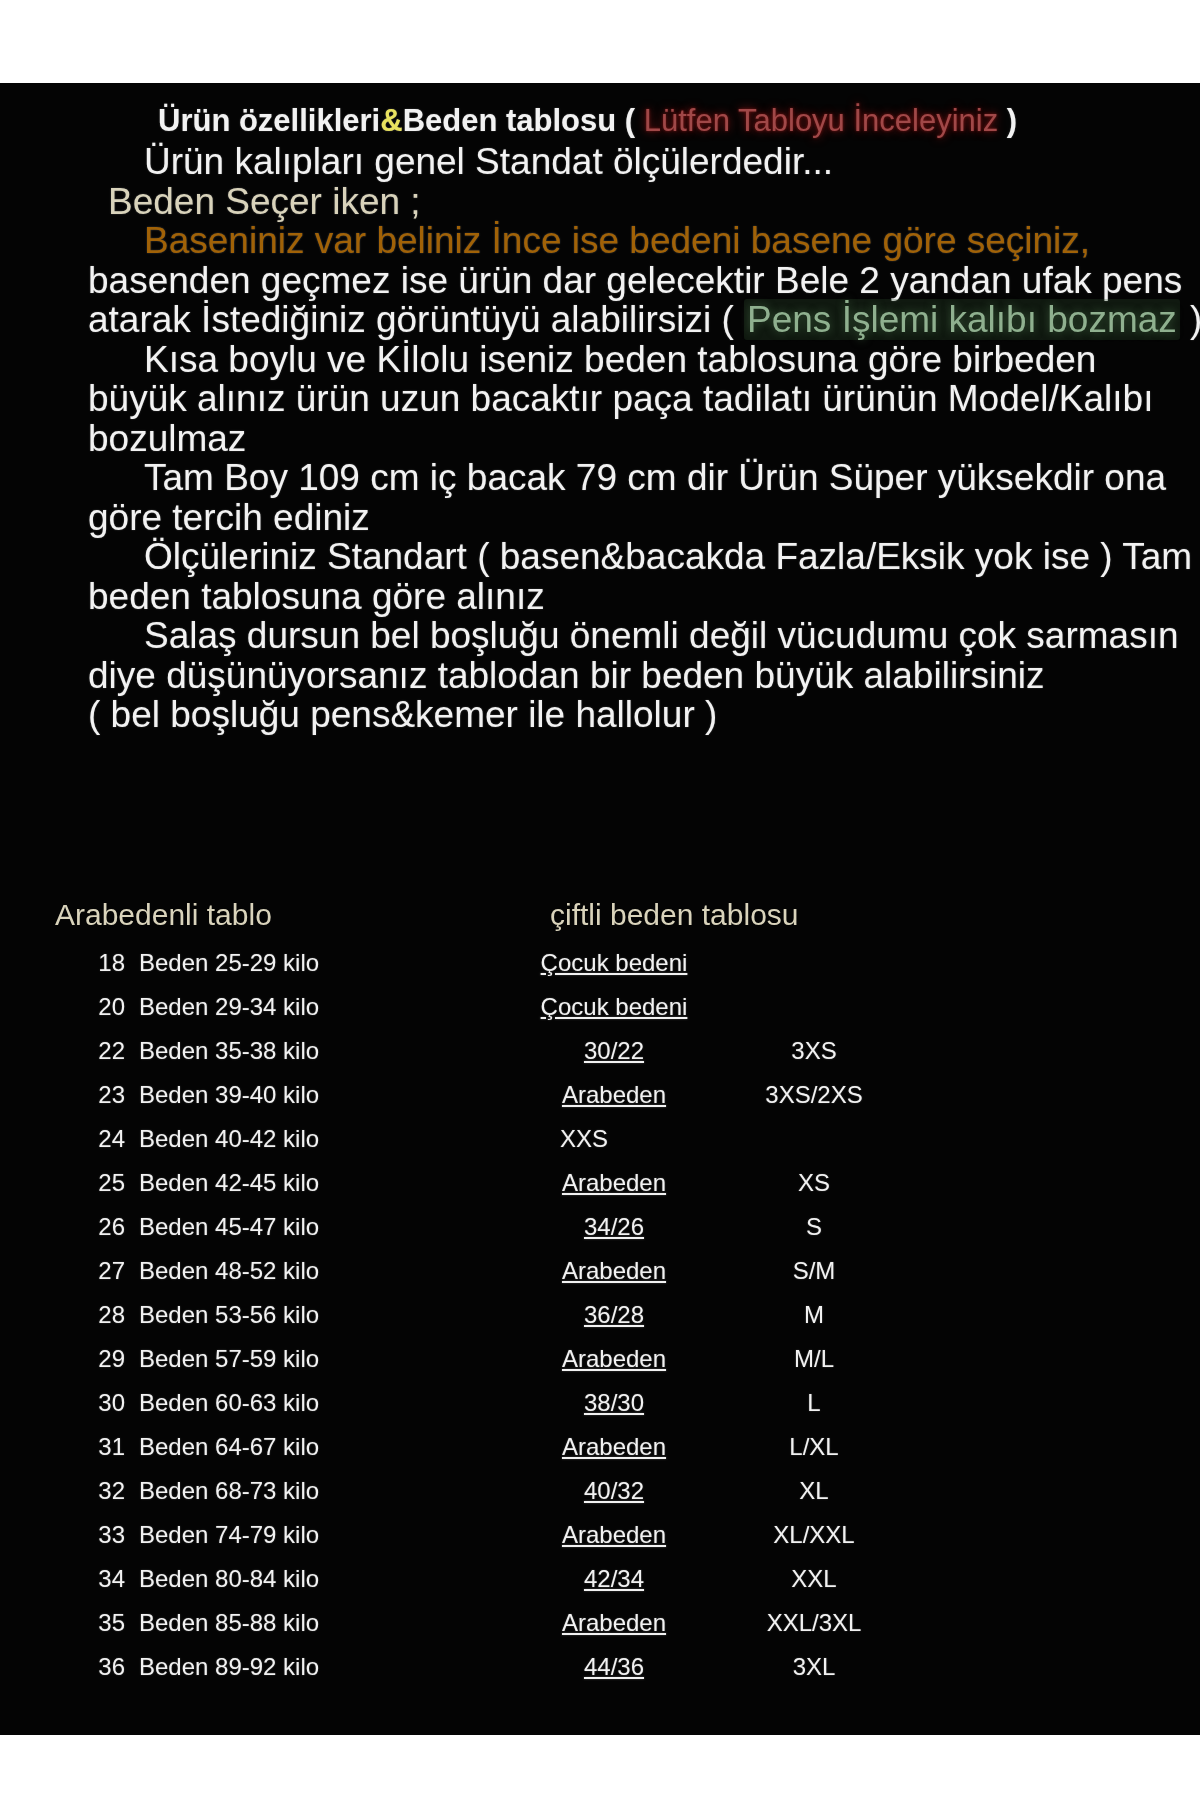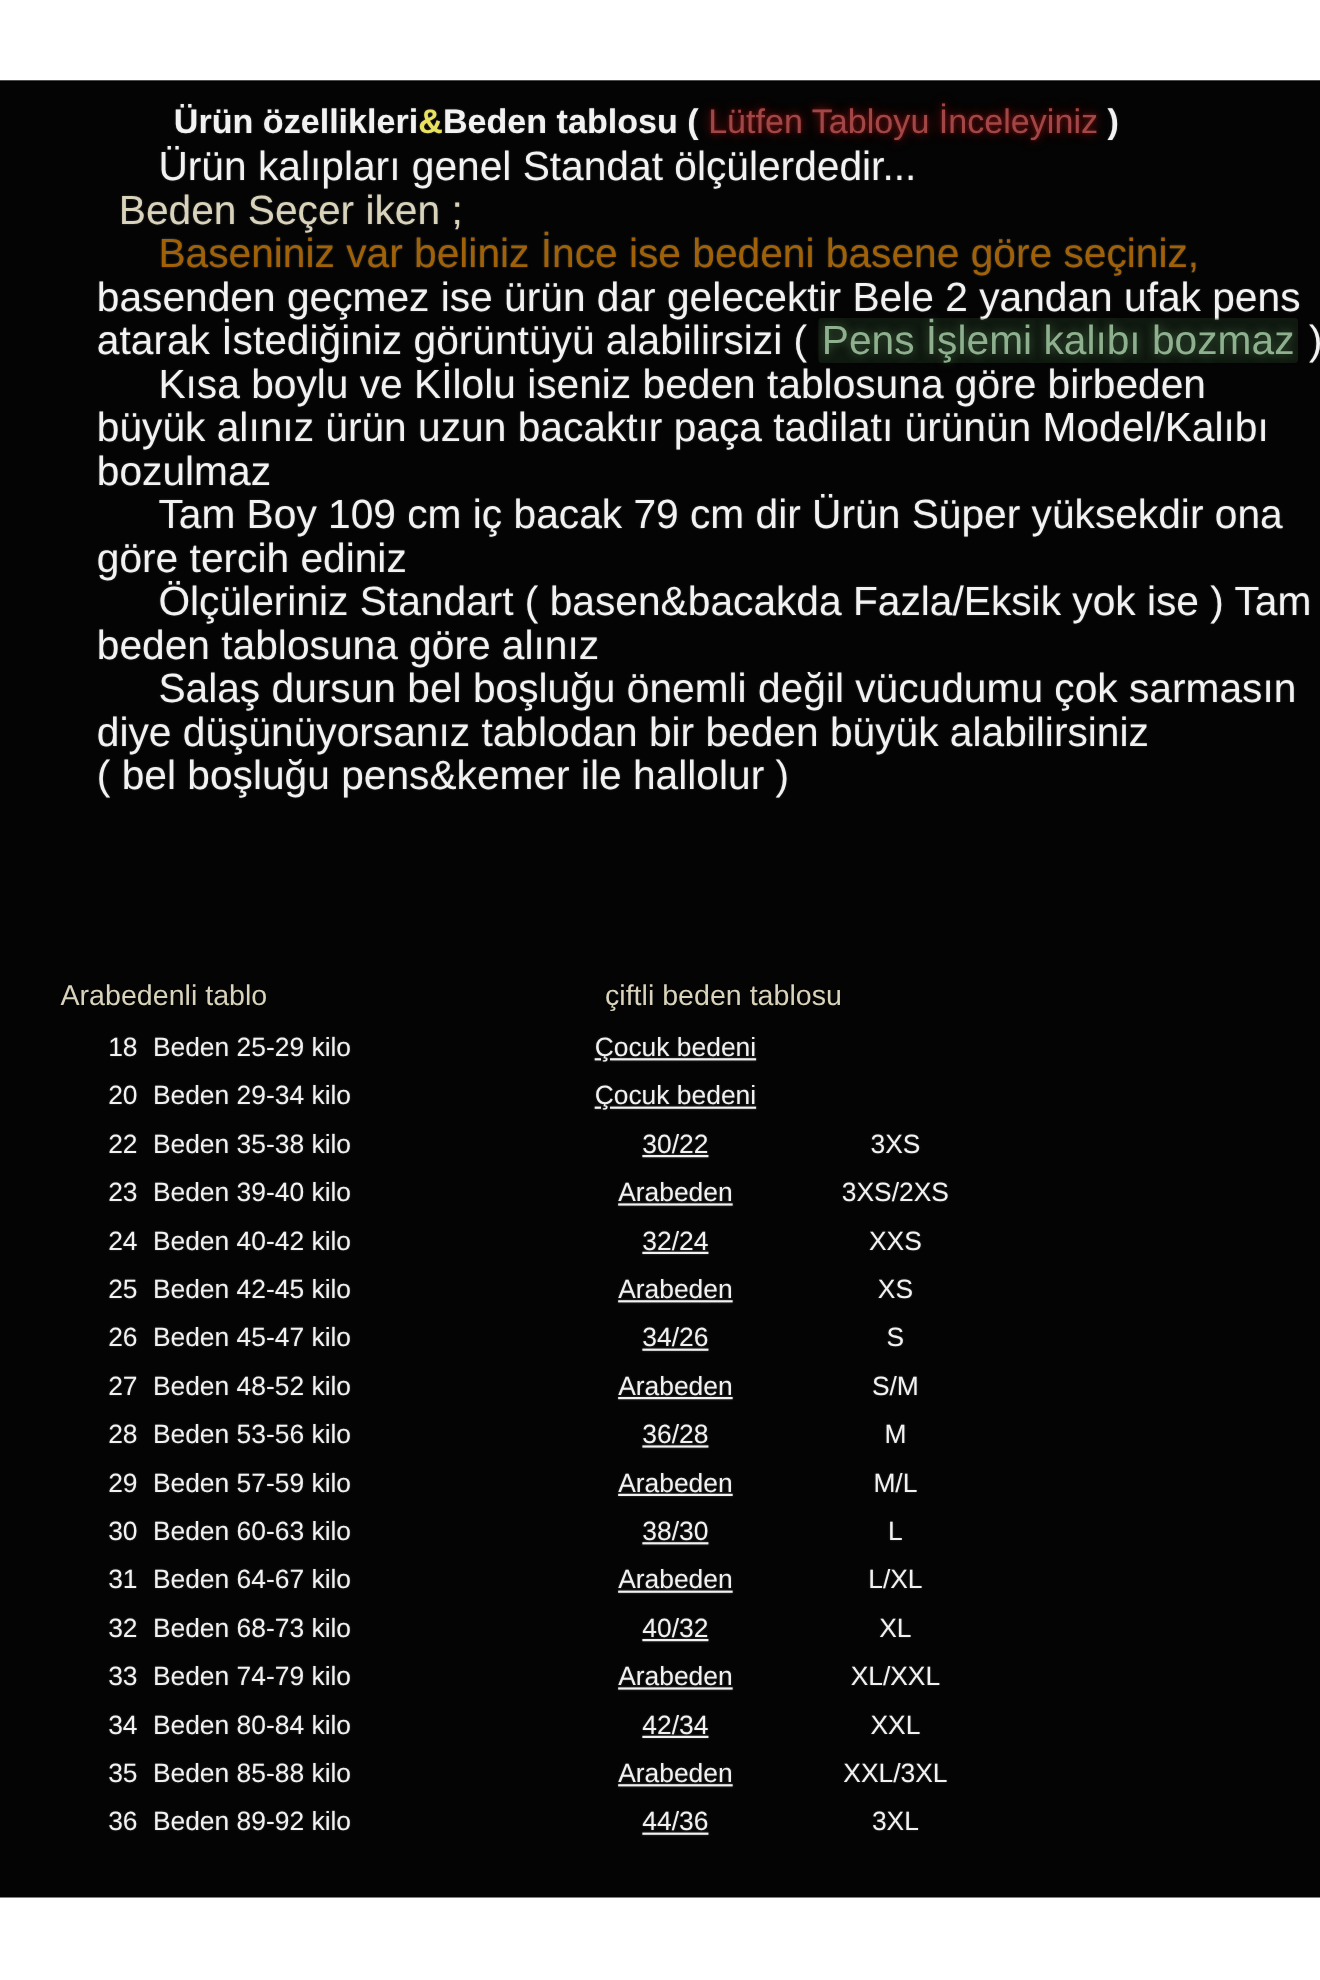--- a/index.html
+++ b/index.html
@@ -5,21 +5,21 @@
   * { margin:0; padding:0; box-sizing:border-box; }
   html,body { width:1200px; height:1800px; }
   body {
     background:#ffffff;
     font-family:"Liberation Sans", sans-serif;
     position:relative;
     overflow:hidden;
   }
   .panel {
     position:absolute;
-    top:73px; left:0;
+    top:83px; left:0;
     width:1200px; height:1652px;
     background:#040404;
     overflow:hidden;
   }
   .content { padding:16px 30px 0 80px; }
 
   .line {
     font-size:37px;
     line-height:39.5px;
     color:#f2f2f2;
@@ -43,21 +43,21 @@
   .seg-green {
     background:rgba(52,82,52,0.28);
     border-radius:3px;
     padding:0 3px;
     text-shadow:0 0 9px rgba(95,145,95,0.55);
   }
 
   .size-table { margin-top:160px; }
   .thead {
     display:flex;
-    font-size:26px;
+    font-size:30px;
     line-height:40px;
     white-space:nowrap;
   }
   .th-left { margin-left:-25px; width:495px; }
 
   .trows { margin-top:6px; }
   .trow {
     display:flex;
     align-items:baseline;
     height:44px;
@@ -123,21 +123,20 @@
           </div>
           <div class="trow">
             <div class="c-num">23</div>
             <div class="c-desc">Beden 39-40 kilo</div>
             <div class="c-mid">Arabeden</div>
             <div class="c-size">3XS/2XS</div>
           </div>
           <div class="trow">
             <div class="c-num">24</div>
             <div class="c-desc">Beden 40-42 kilo</div>
-            <div class="c-mid">32/24</div>
             <div class="c-size">XXS</div>
           </div>
           <div class="trow">
             <div class="c-num">25</div>
             <div class="c-desc">Beden 42-45 kilo</div>
             <div class="c-mid">Arabeden</div>
             <div class="c-size">XS</div>
           </div>
           <div class="trow">
             <div class="c-num">26</div>

